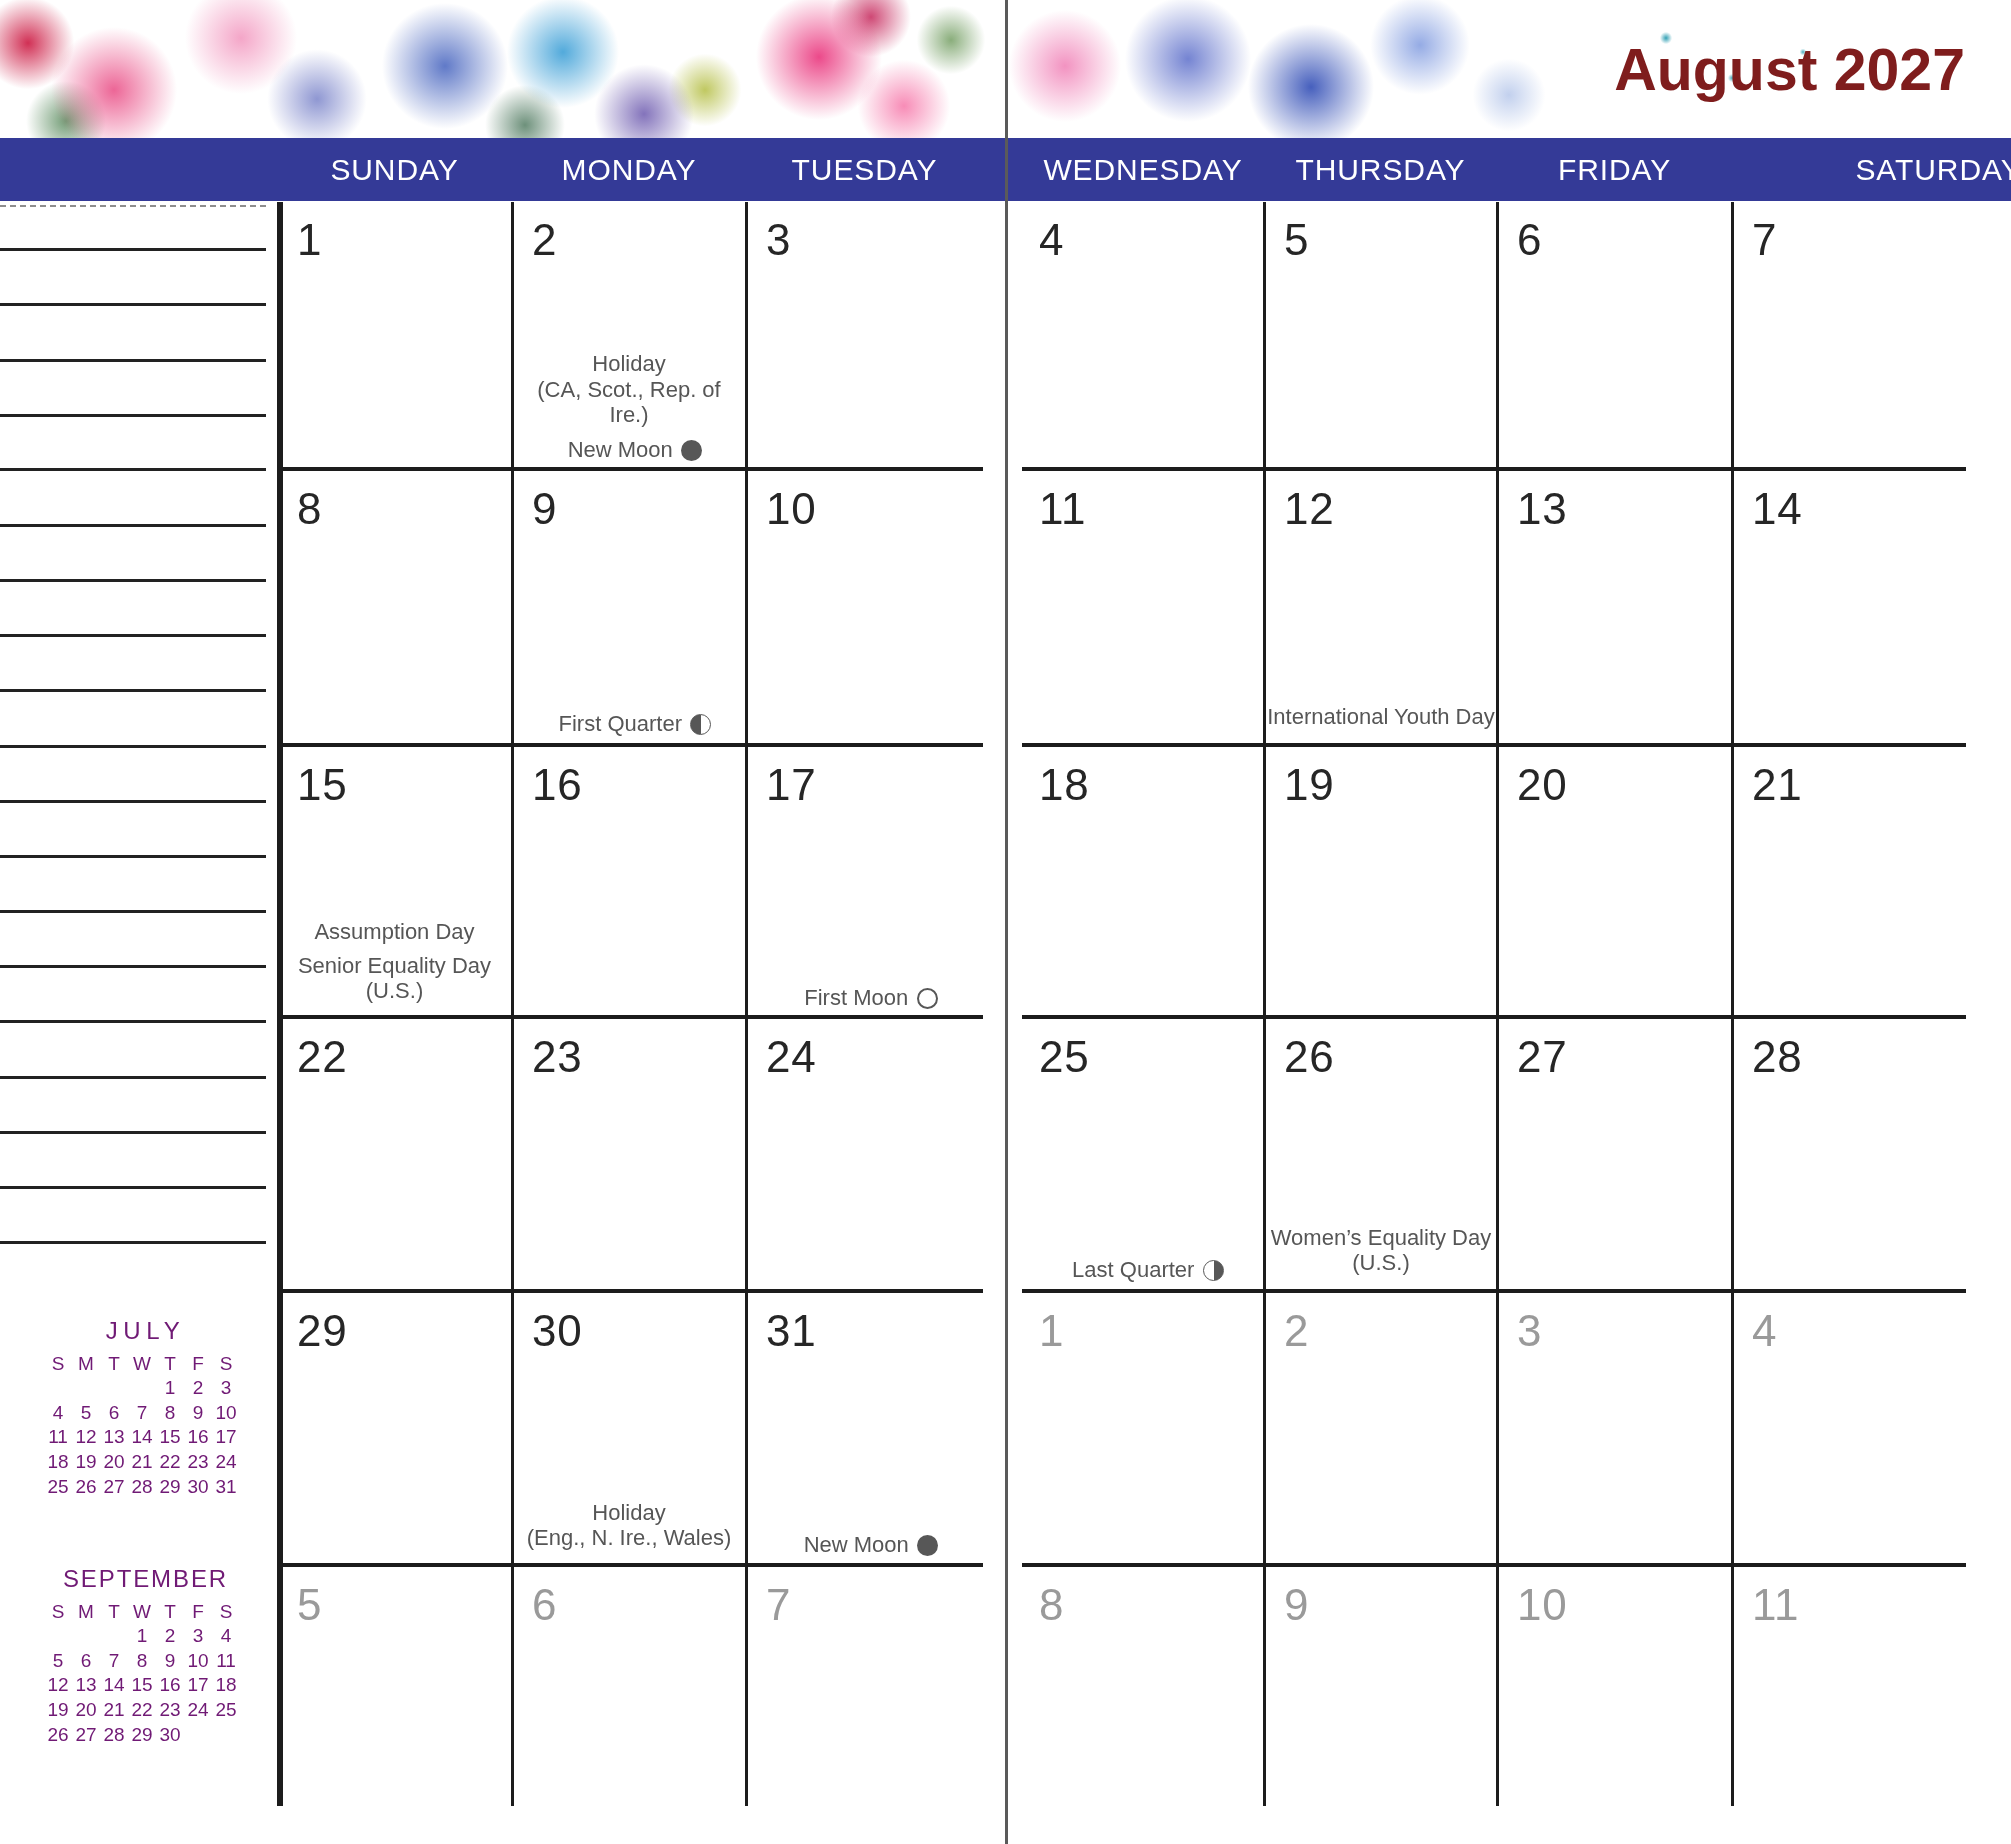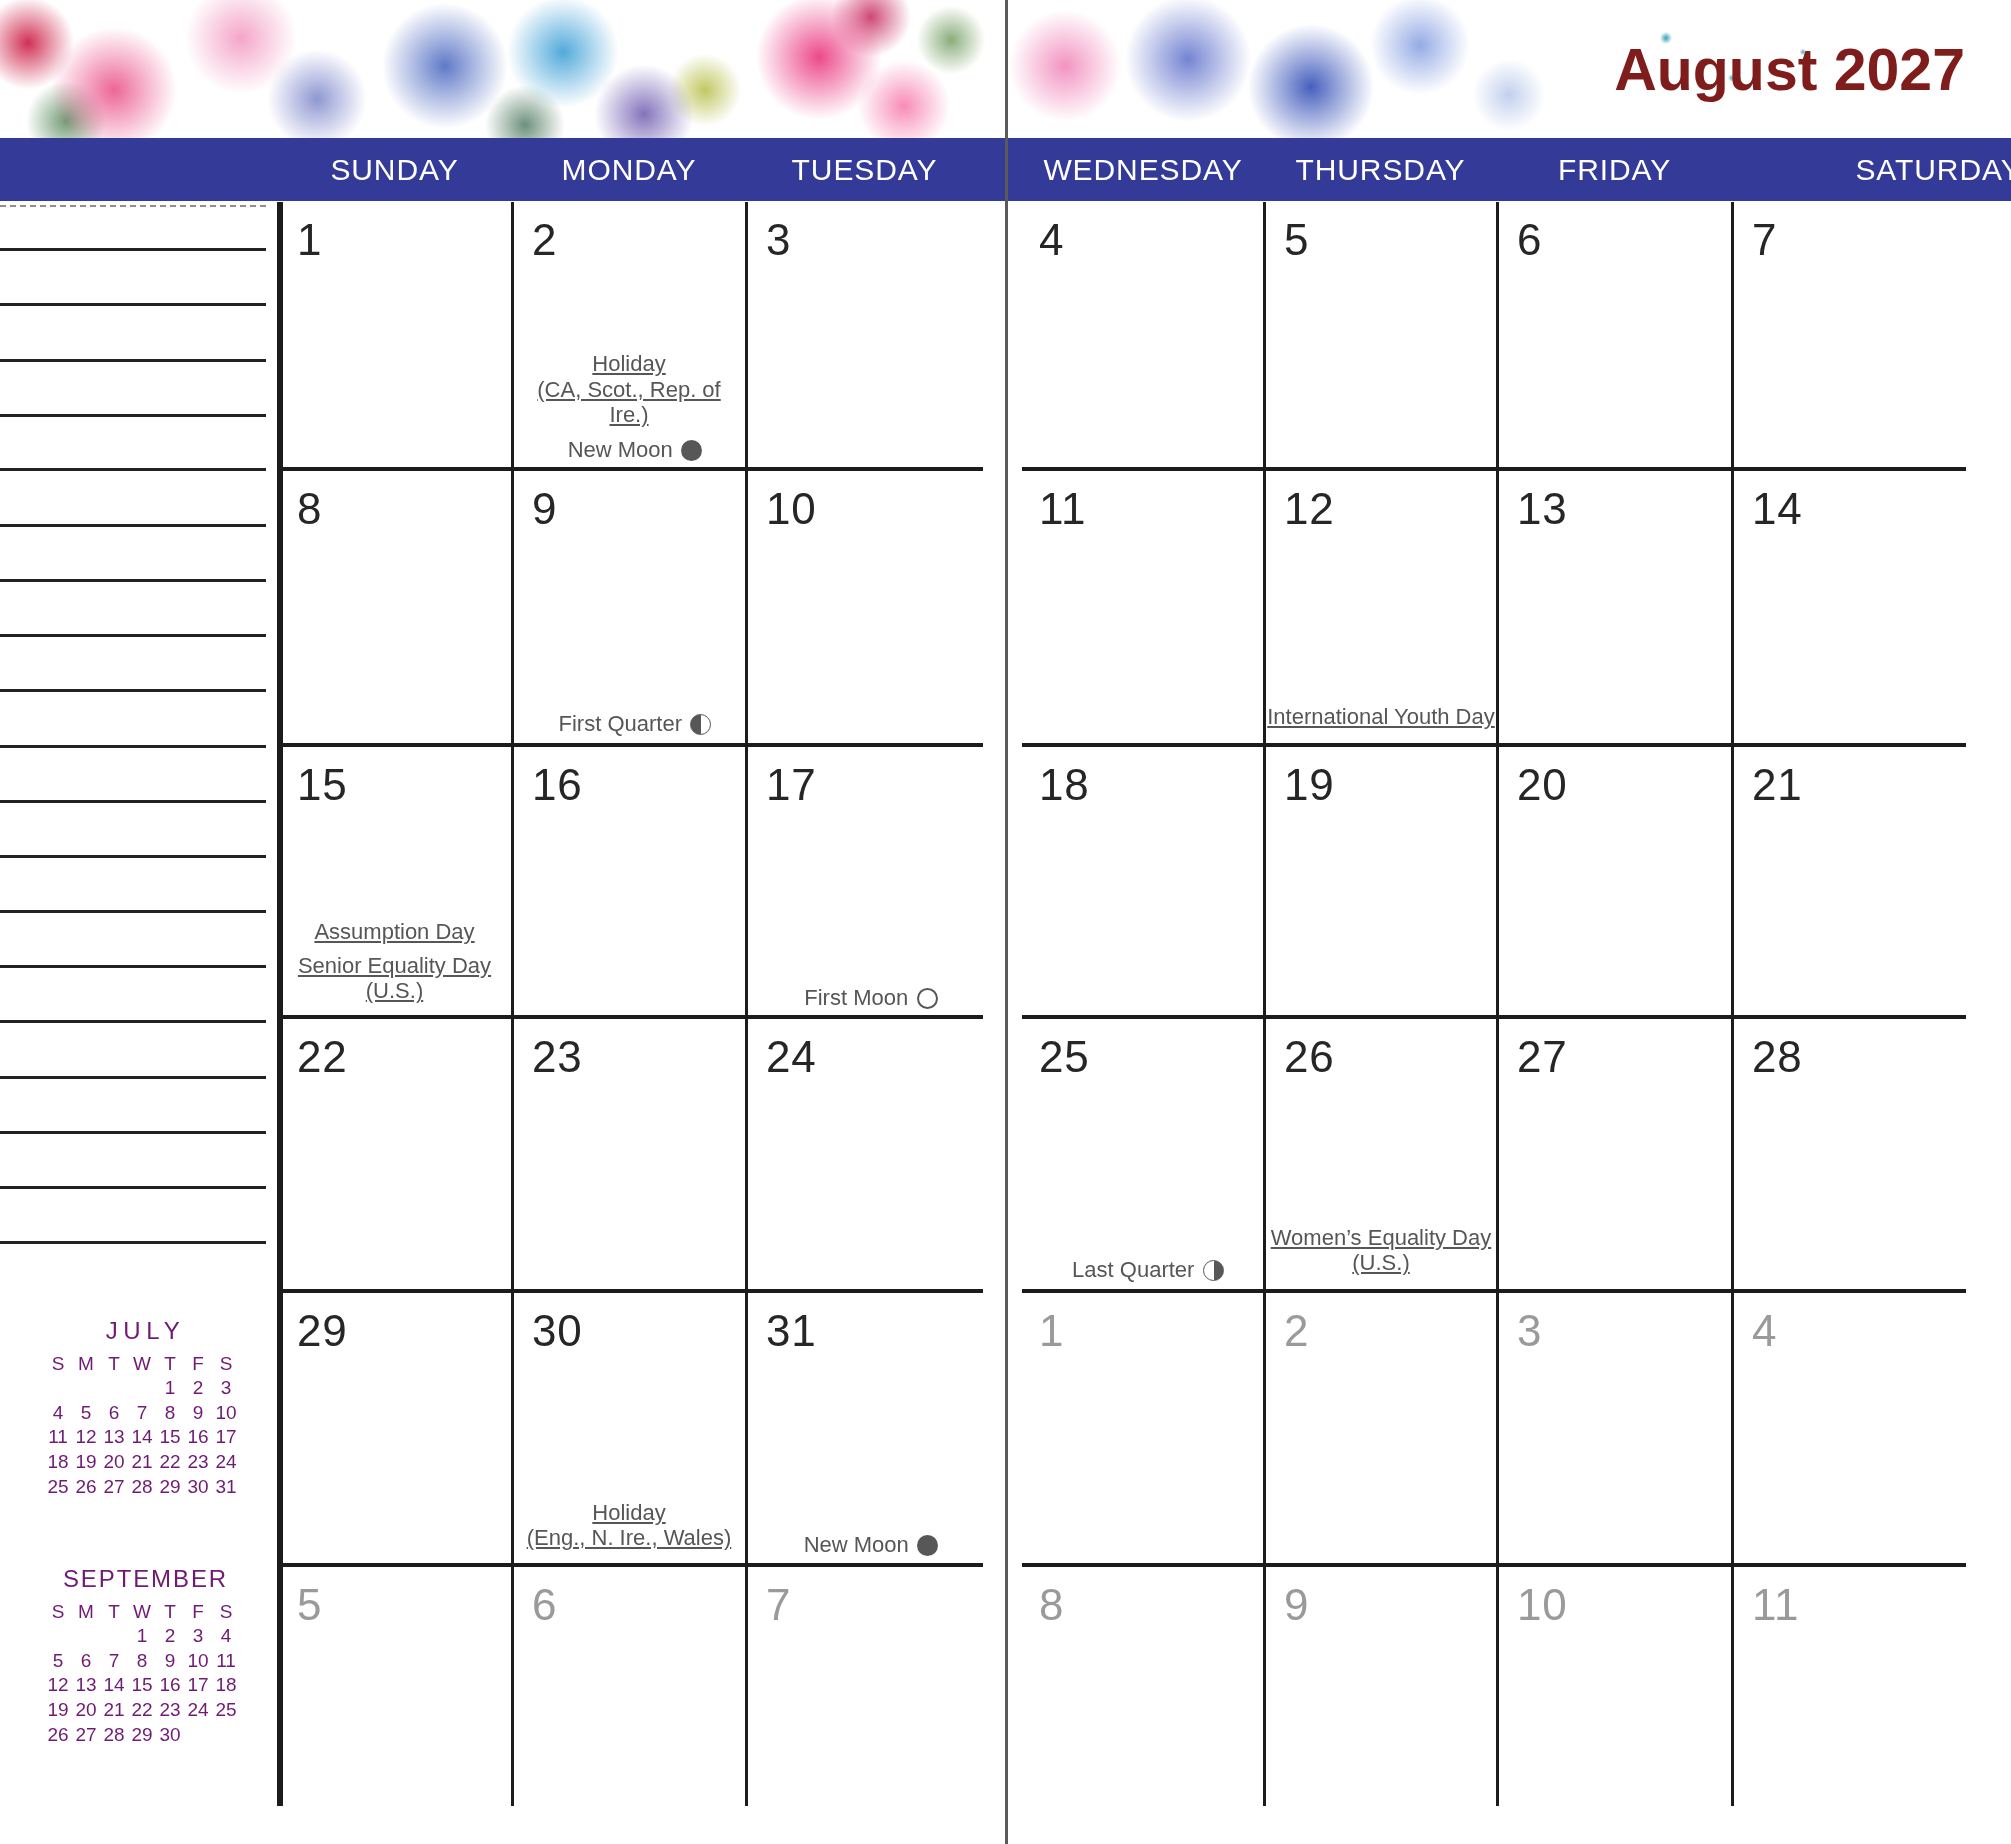--- a/index.html
+++ b/index.html
@@ -46,21 +46,21 @@
   
   .vl,.hl{position:absolute;background:#1c1c1c;}
   #gutter{position:absolute;left:1005px;top:0;width:2.8px;height:1844px;background:#5a5a5a;}
 
   
   .cell{position:absolute;}
   .dnum{position:absolute;top:13.2px;left:17px;font-size:44px;color:#262626;letter-spacing:0.9px;}
   .dnum.out{color:#9a9a9a;}
   .annos{position:absolute;left:0;right:0;bottom:7.6px;text-align:center;color:#565656;
          font-size:22px;}
-  .evline{line-height:25.6px;text-decoration:underline;}
+  .evline{line-height:25.6px;}
   .event{margin-bottom:8.5px;}
   .moonrow{margin-top:2.8px;height:28px;line-height:28px;margin-left:12px;}
   .moon{display:inline-block;width:21px;height:21px;border-radius:50%;vertical-align:-3.8px;
         margin-left:8.5px;box-sizing:border-box;}
   .moon.new{background:#575757;}
   .moon.full{background:#fff;border:2.8px solid #575757;}
   .moon.first{border:1.9px solid #575757;background:linear-gradient(90deg,#575757 50%,#fff 50%);}
   .moon.last{border:1.9px solid #575757;background:linear-gradient(90deg,#fff 50%,#575757 50%);}
 
   

